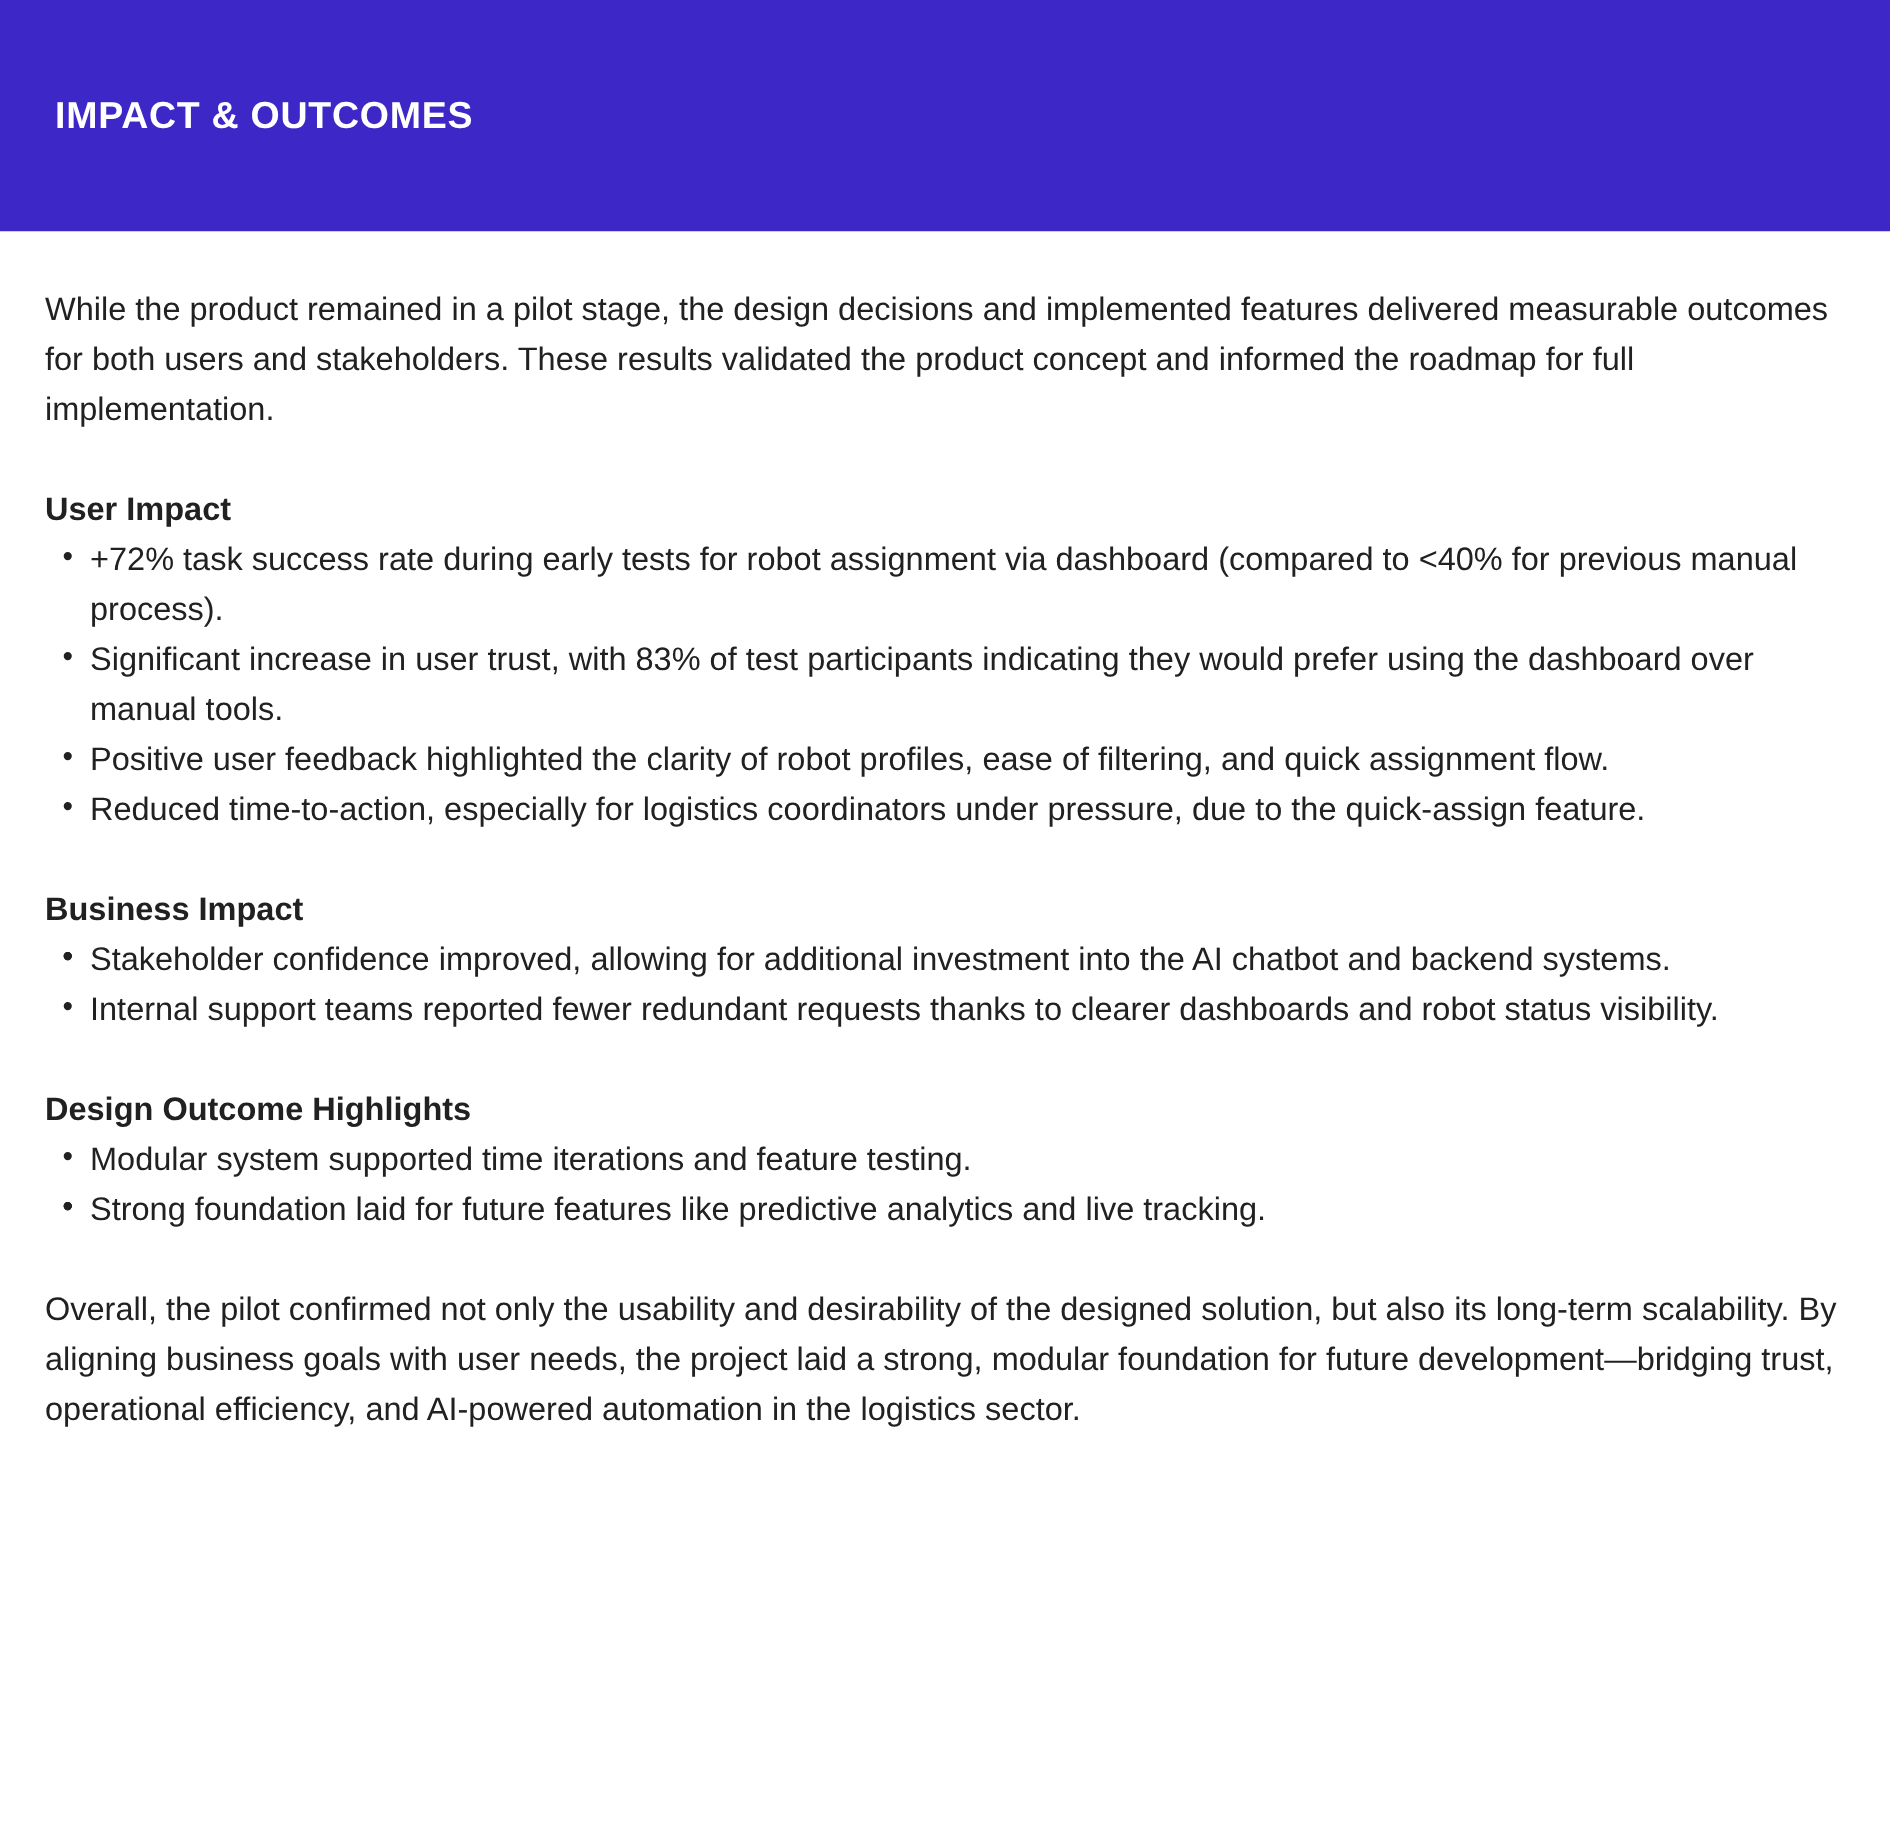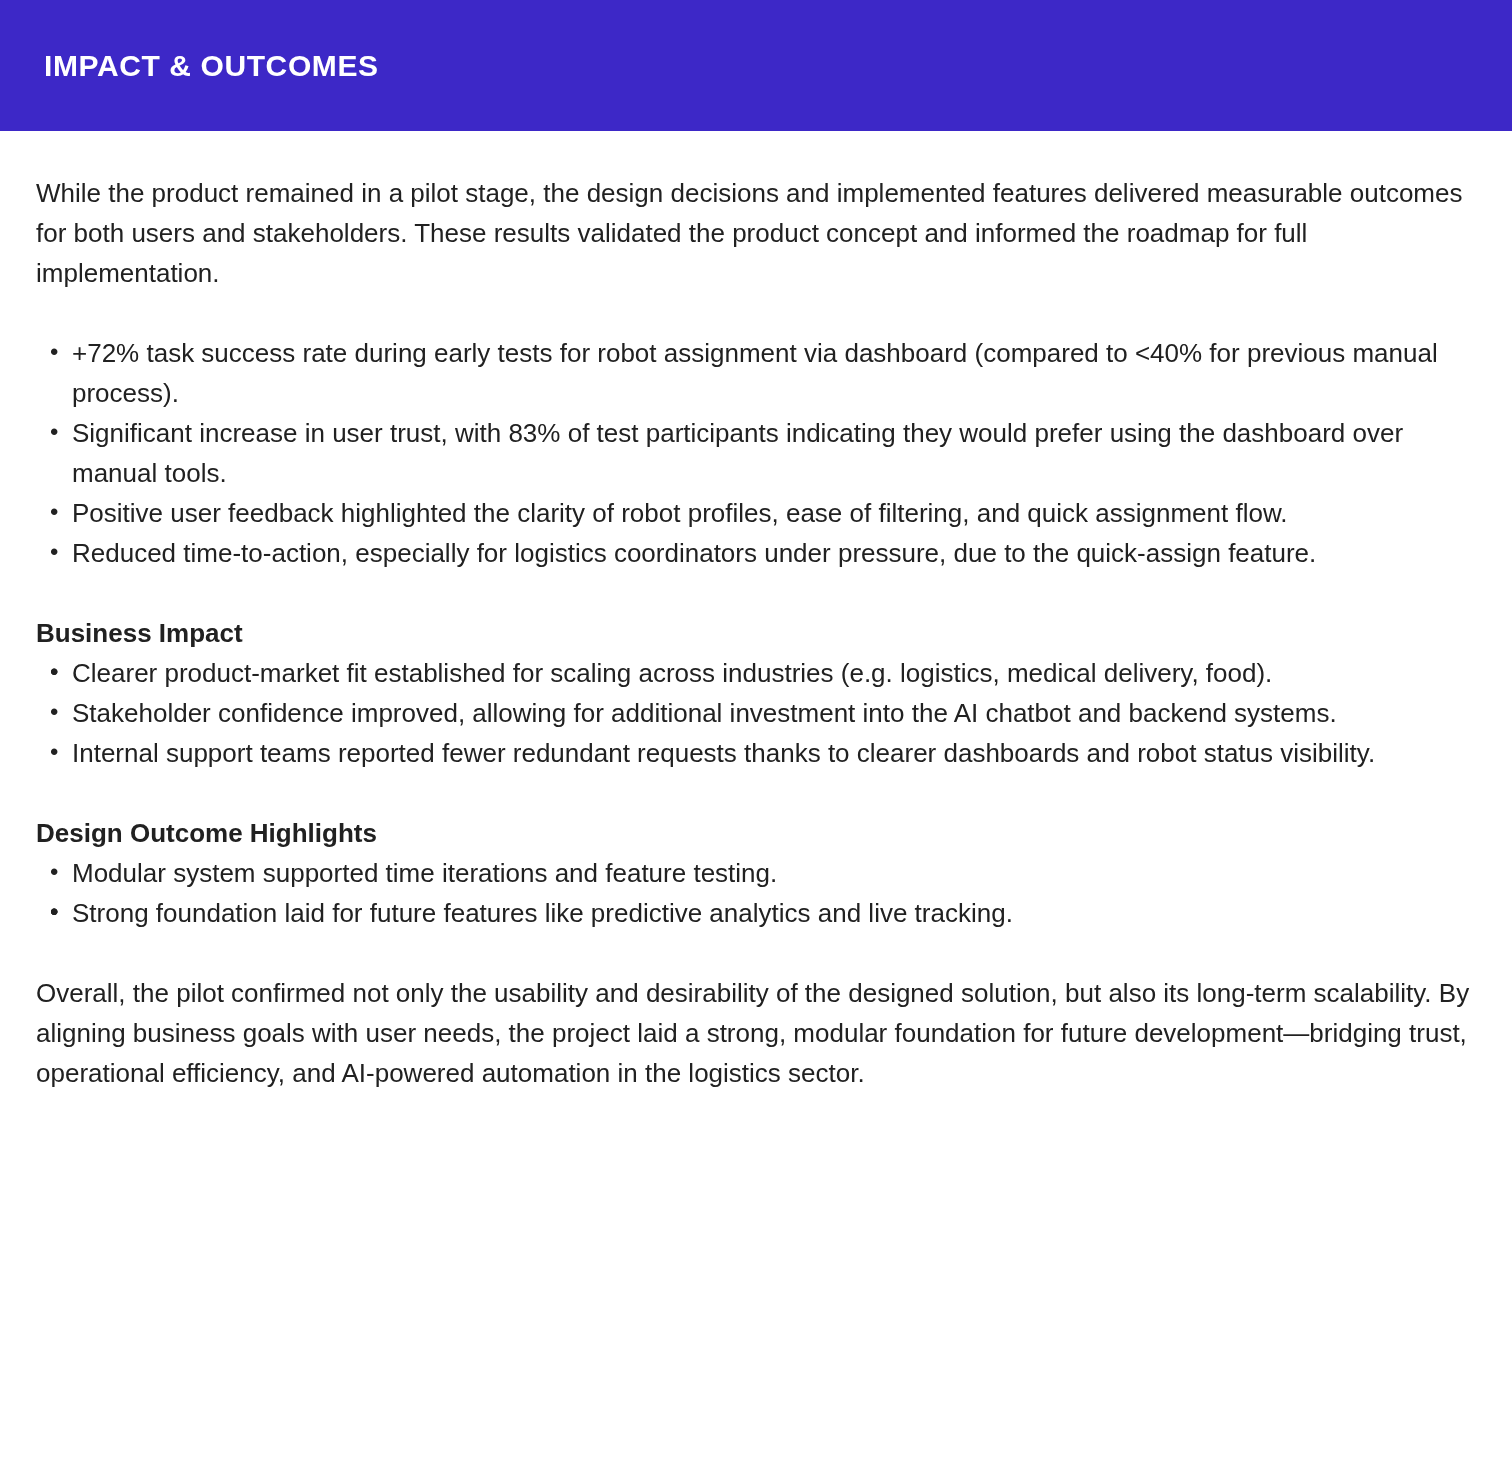--- a/index.html
+++ b/index.html
@@ -9,21 +9,21 @@
   }
   body {
     width: 1512px;
     height: 1468px;
     font-family: "Liberation Sans", sans-serif;
     color: #212121;
     overflow: hidden;
   }
   .banner {
     background: #3D28C7;
-    height: 131px;
+    height: 185px;
     display: flex;
     align-items: center;
     padding: 0 44px;
     box-sizing: border-box;
   }
   .banner h1 {
     margin: 0;
     color: #ffffff;
     font-size: 30px;
     font-weight: 700;
@@ -70,20 +70,21 @@
 
 <header class="banner">
   <h1>IMPACT &amp; OUTCOMES</h1>
 </header>
 
 <main class="content">
 
   <p class="para">While the product remained in a pilot stage, the design decisions and implemented features delivered measurable outcomes for both users and stakeholders. These results validated the product concept and informed the roadmap for full implementation.</p>
 
   <section class="section">
+    <h2>User Impact</h2>
     <ul class="bullets">
       <li>
         <span class="marker">•</span>
         <span>+72% task success rate during early tests for robot assignment via dashboard (compared to &lt;40% for previous manual process).</span>
       </li>
       <li>
         <span class="marker">•</span>
         <span>Significant increase in user trust, with 83% of test participants indicating they would prefer using the dashboard over manual tools.</span>
       </li>
       <li>
@@ -98,21 +99,20 @@
   </section>
 
   <section class="section">
     <h2>Business Impact</h2>
     <ul class="bullets">
       <li>
         <span class="marker">•</span>
       </li>
       <li>
         <span class="marker">•</span>
-        <span>Clearer product-market fit established for scaling across industries (e.g. logistics, medical delivery, food).</span>
       </li>
       <li>
         <span class="marker">•</span>
         <span>Stakeholder confidence improved, allowing for additional investment into the AI chatbot and backend systems.</span>
       </li>
       <li>
         <span class="marker">•</span>
         <span>Internal support teams reported fewer redundant requests thanks to clearer dashboards and robot status visibility.</span>
       </li>
     </ul>

